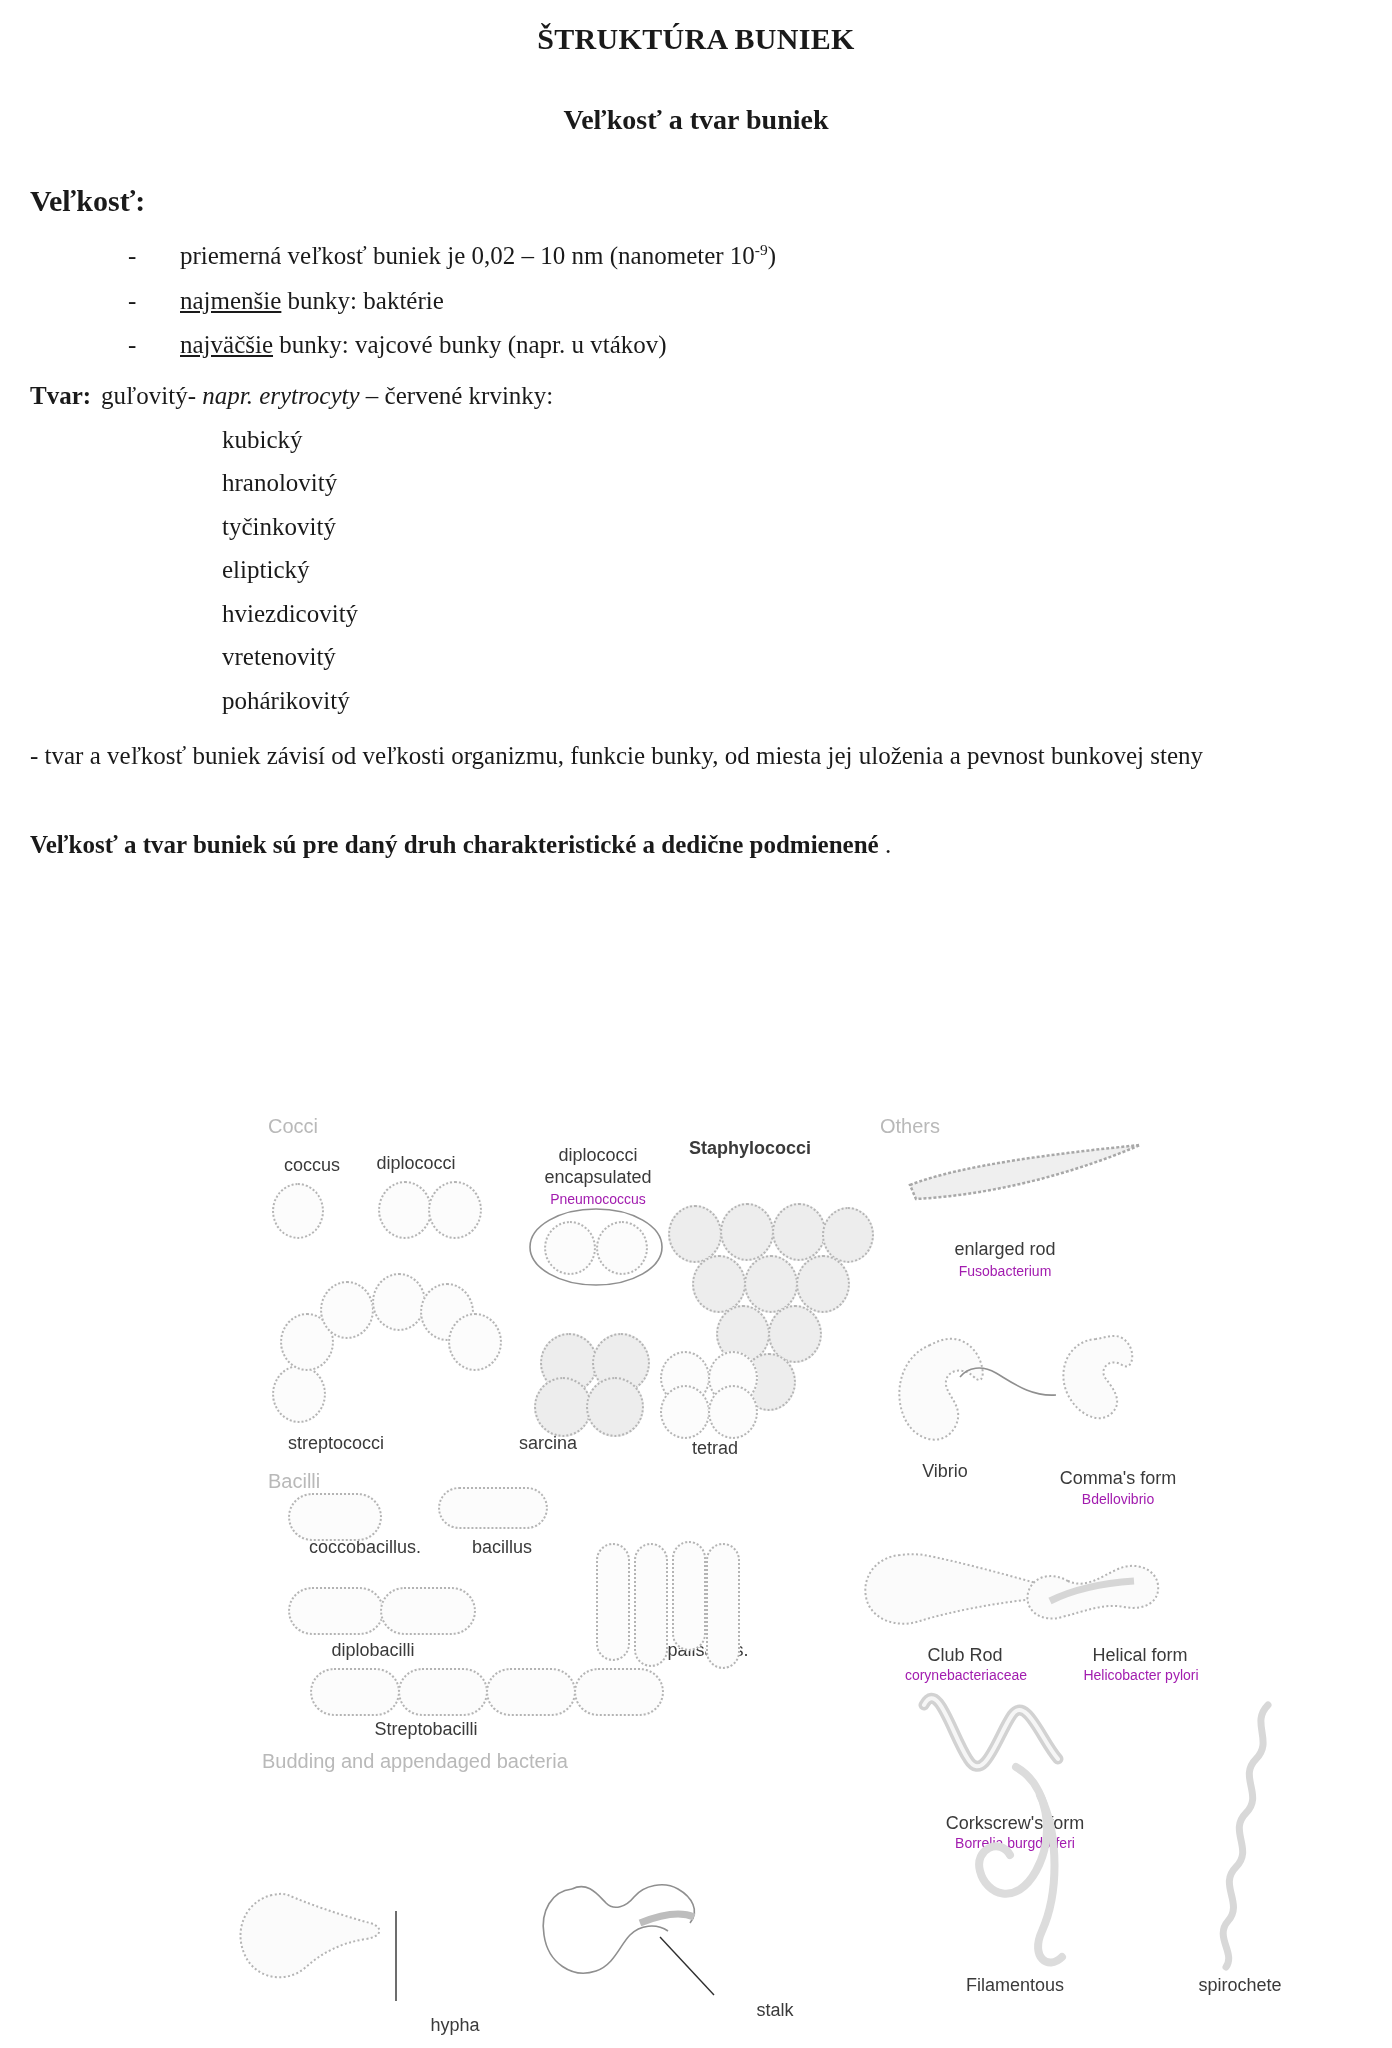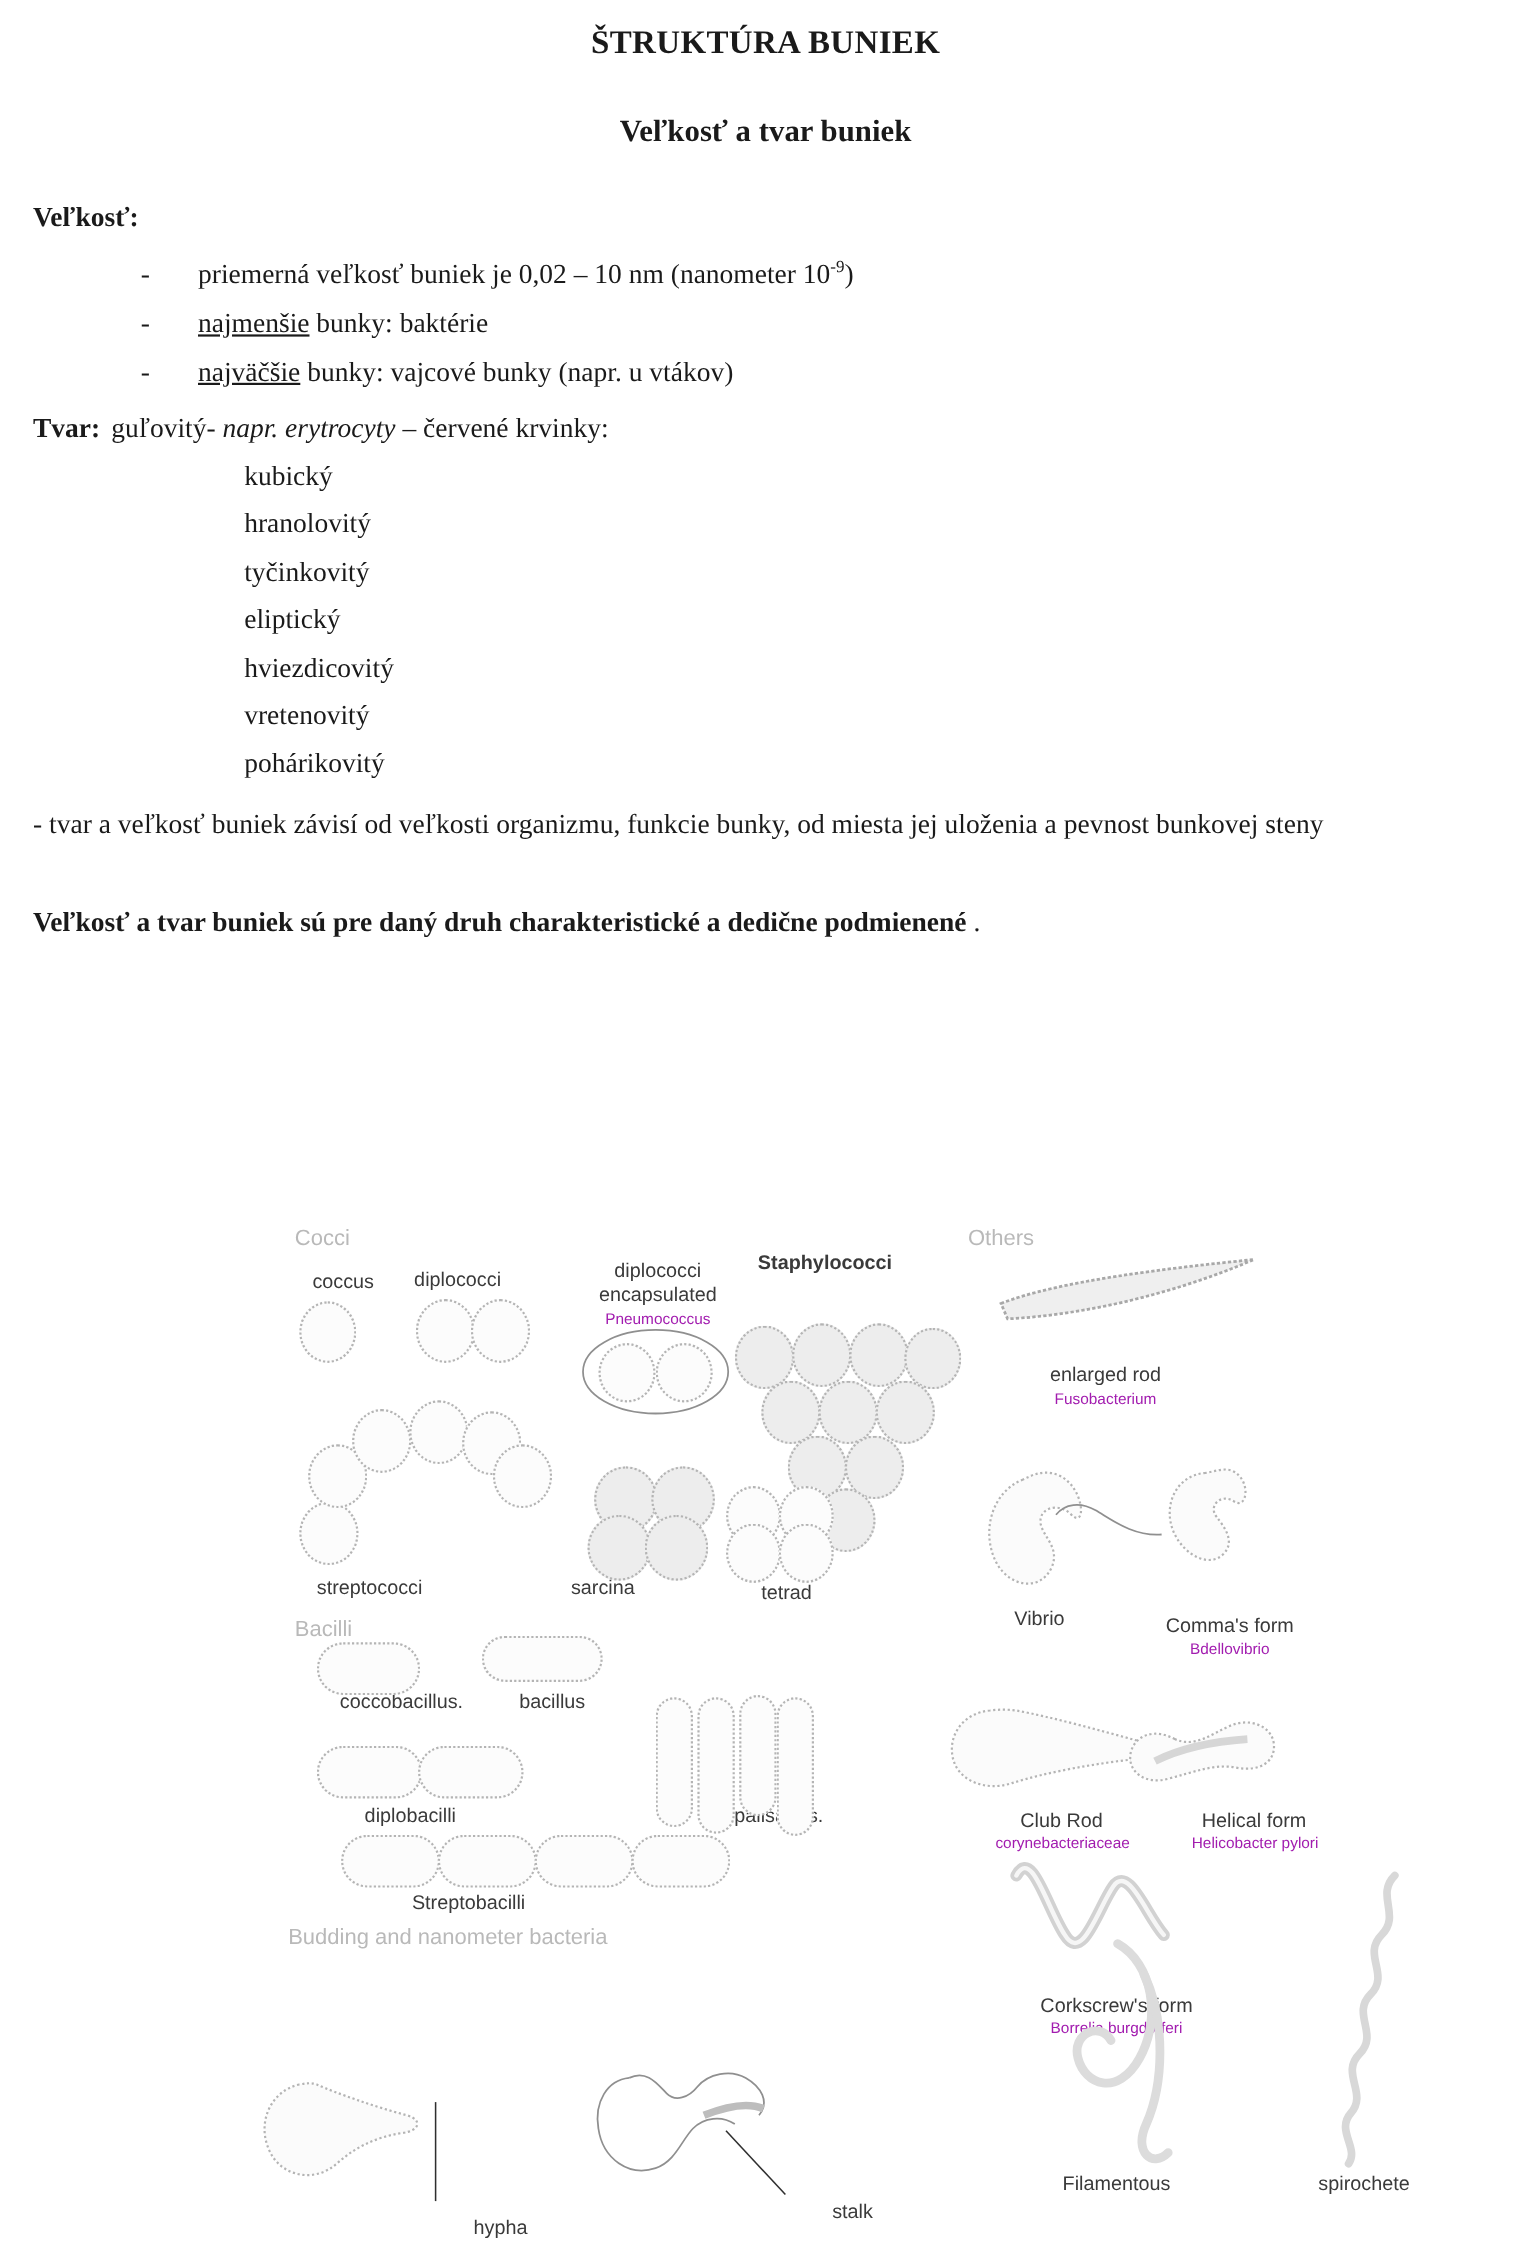--- a/index.html
+++ b/index.html
@@ -36,21 +36,21 @@
     margin: 22px 0 0 0;
     letter-spacing: 0.3px;
   }
   h2.doc-subtitle {
     font-size: 28px;
     font-weight: bold;
     text-align: center;
     margin: 48px 0 0 0;
   }
   .section-label {
-    font-size: 25px;
+    font-size: 30px;
     font-weight: bold;
     margin: 48px 0 16px 30px;
   }
   ul.bullets {
     list-style: none;
     margin: 10px 0 0 0;
     padding: 0;
   }
   ul.bullets li {
     font-size: 25px;
@@ -199,21 +199,21 @@
     <p class="para">- tvar a veľkosť buniek závisí od veľkosti organizmu, funkcie bunky, od miesta jej uloženia a pevnost bunkovej steny</p>
 
     <p class="statement"><span>Veľkosť a tvar buniek sú pre daný druh charakteristické a dedične podmienené</span> <span class="light">.</span></p>
   </div>
 
   <div class="figure">
 
     <div class="fig-group-label" style="left:268px; top:20px;">Cocci</div>
     <div class="fig-group-label" style="left:880px; top:20px;">Others</div>
     <div class="fig-group-label" style="left:268px; top:375px;">Bacilli</div>
-    <div class="fig-group-label" style="left:262px; top:655px;">Budding and nanometer bacteria</div>
+    <div class="fig-group-label" style="left:262px; top:655px;">Budding and appendaged bacteria</div>
 
     <div class="fig-label lbl-main" style="left:262px; top:60px; width:100px;">coccus</div>
     <div class="fig-label lbl-main" style="left:356px; top:58px; width:120px;">diplococci</div>
     <div class="fig-label lbl-main" style="left:528px; top:50px; width:140px;"><span>diplococci</span><br><span>encapsulated</span></div>
     <div class="fig-label lbl-sub" style="left:528px; top:96px; width:140px;">Pneumococcus</div>
     <div class="fig-label lbl-main" style="left:660px; top:43px; width:180px;font-weight:bold;">Staphylococci</div>
     <div class="fig-label lbl-main" style="left:256px; top:338px; width:160px;">streptococci</div>
     <div class="fig-label lbl-main" style="left:488px; top:338px; width:120px;">sarcina</div>
     <div class="fig-label lbl-main" style="left:660px; top:343px; width:110px;">tetrad</div>
 

